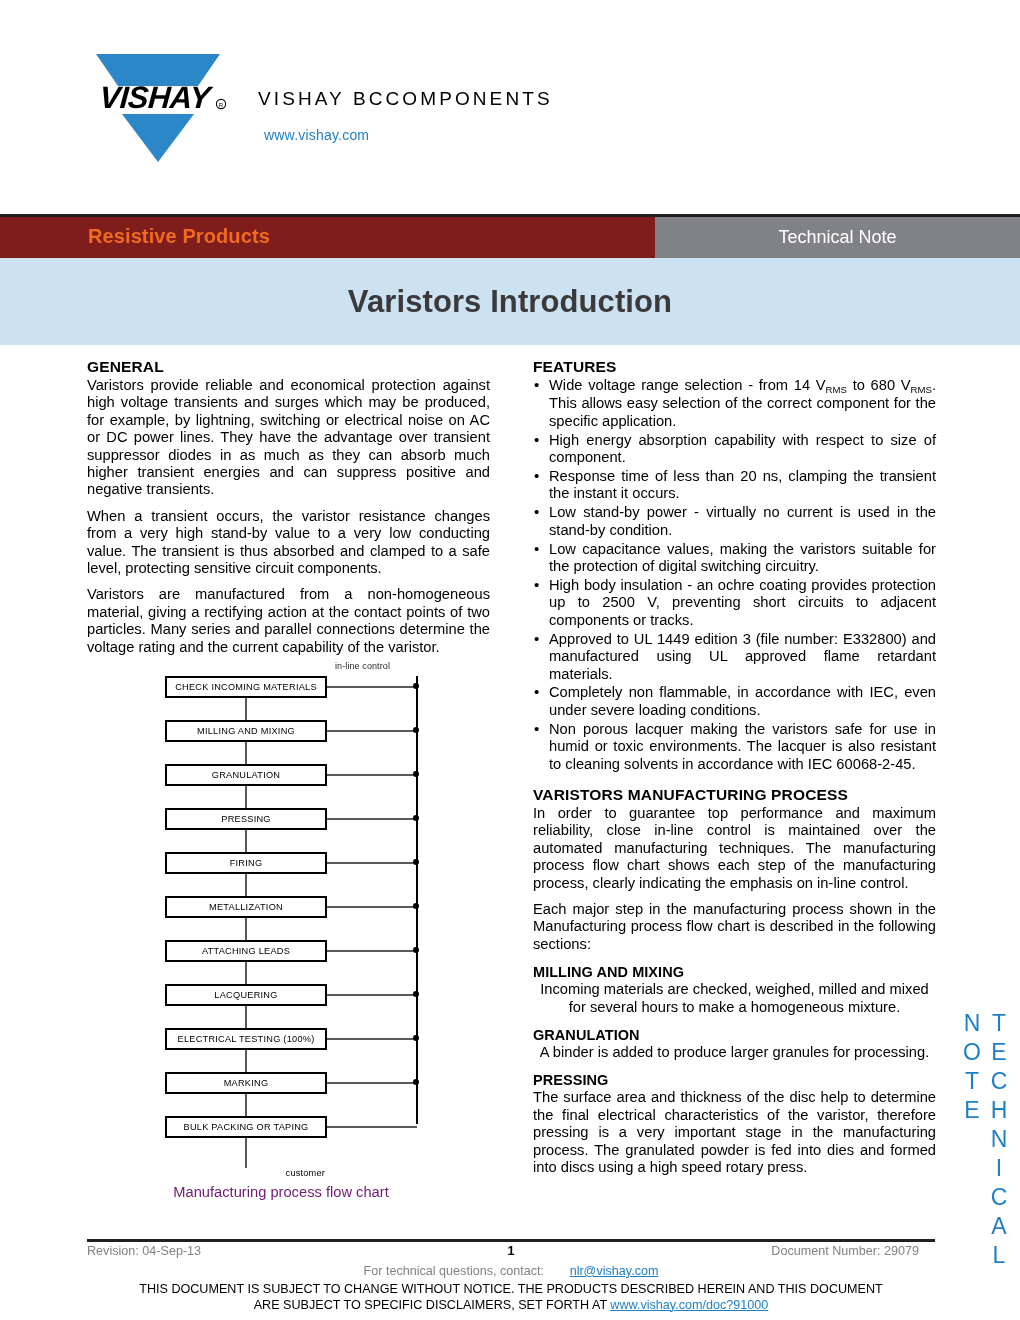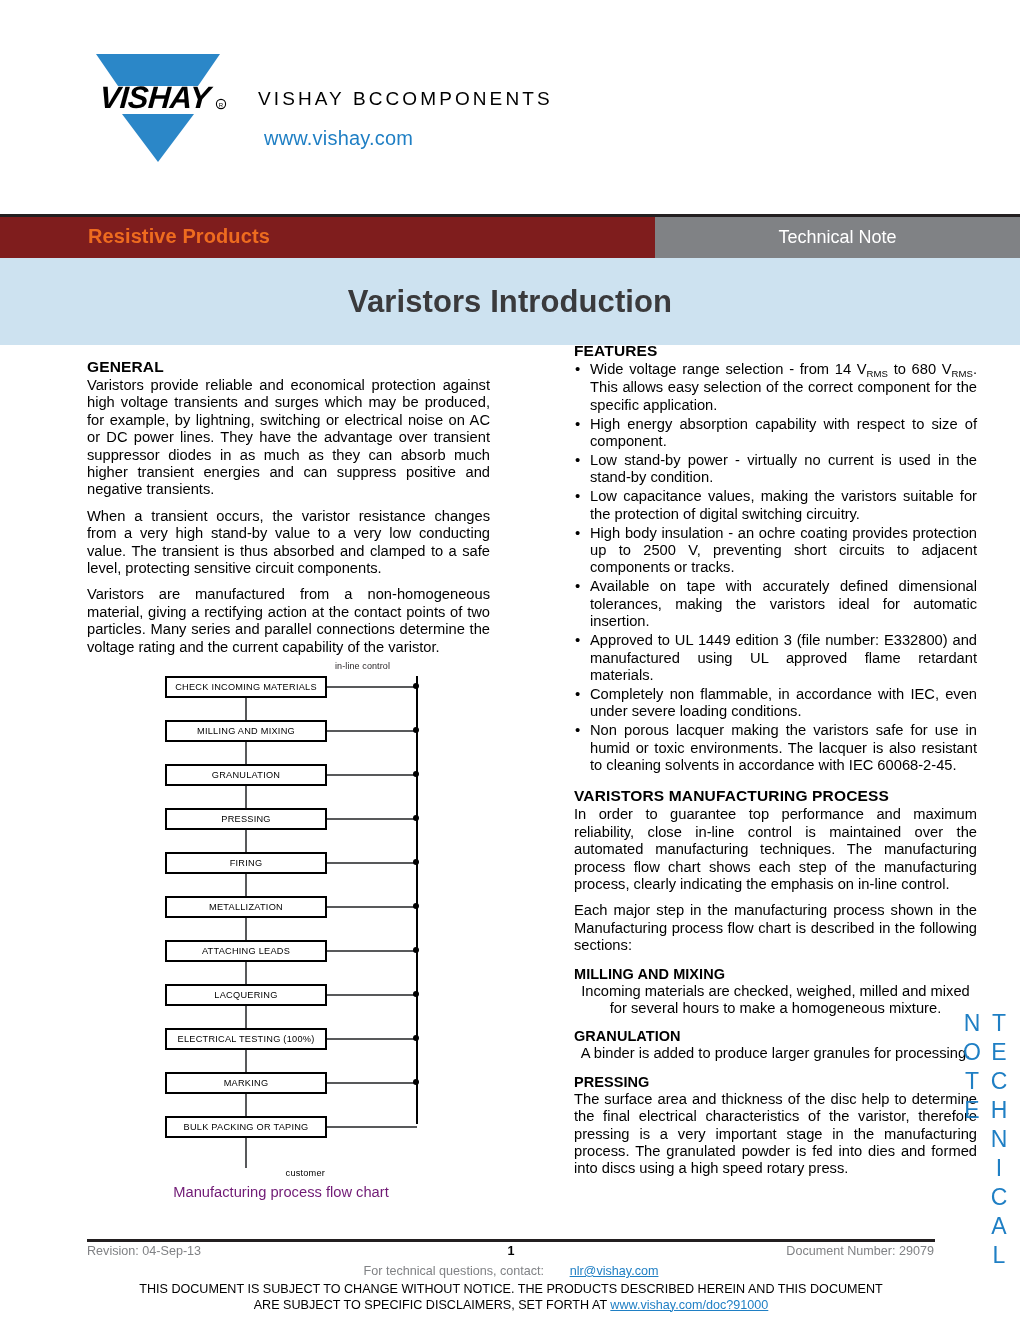--- a/index.html
+++ b/index.html
@@ -21,21 +21,21 @@
     position:absolute; left:78px; top:52px; width:160px; height:112px;
   }
   .logo-wrap svg { display:block; }
 
   .brandline {
     position:absolute; left:258px; top:88px;
     font-size:19px; letter-spacing:3.1px; font-weight:400; color:#000;
   }
   .brandurl {
     position:absolute; left:264px; top:127px;
-    font-size:20px; color:#1f7fc4; letter-spacing:.2px;
+    font-size:14px; color:#1f7fc4; letter-spacing:.2px;
   }
 
   
   .rule-top {
     position:absolute; left:0; top:214px; width:1020px; height:3px; background:#231f20;
   }
   .hdr-row {
     position:absolute; left:0; top:217px; width:1020px; height:41px;
   }
   .hdr-left {
@@ -56,21 +56,21 @@
     position:absolute; left:0; top:258px; width:1020px; height:87px;
     background:#cde2f0;
     display:flex; align-items:center; justify-content:center;
   }
   .title-band h1 {
     margin:0; font-size:31px; font-weight:bold; color:#3a3a3c; letter-spacing:.1px;
   }
 
   
   .col-left  { position:absolute; left:87px;  top:358px; width:403px; }
-  .col-right { position:absolute; left:533px; top:342px; width:403px;margin-left:41px; }
+  .col-right { position:absolute; left:533px; top:358px; width:403px; }
 
   h2.sect {
     margin:0 0 1px 0; font-size:15.5px; font-weight:bold; letter-spacing:.15px;
     font-family:"Liberation Sans", sans-serif;
   }
   h3.sub {
     margin:11px 0 1px 0; font-size:14.5px; font-weight:bold; letter-spacing:.05px;
   }
   p.body {
     margin:0 0 9px 0;
@@ -142,21 +142,21 @@
   .foot-rule {
     position:absolute; left:87px; top:1239px; width:848px; height:2.6px; background:#231f20;
   }
   .foot-row {
     position:absolute; left:87px; top:1244px; width:848px; height:18px;
     font-size:12.6px; color:#808285;
   }
   .foot-rev   { position:absolute; left:0;  top:0; }
   .foot-page  { position:absolute; left:0; top:0; width:848px; text-align:center;
                 color:#000; font-weight:bold; font-size:12.6px; }
-  .foot-doc   { position:absolute; right:1px; top:0; }
+  .foot-doc   { position:absolute; right:16px; top:0; }
   .foot-tech {
     position:absolute; left:87px; top:1264px; width:848px; text-align:center;
     font-size:12.6px; color:#808285;
   }
   .foot-tech a { color:#1f7fc4; text-decoration:underline;padding-left:22px; }
   .foot-disc {
     position:absolute; left:87px; top:1282px; width:848px; text-align:center;
     font-size:12.6px; color:#000; line-height:15.5px;
   }
   .foot-disc a { color:#1f7fc4; text-decoration:underline; }
@@ -251,24 +251,24 @@
   <div class="fc-caption">Manufacturing process flow chart</div>
 </div>
 
 <div class="col-right">
   <h2 class="sect">FEATURES</h2>
   <ul class="feat">
     <li>
       <span>Wide voltage range selection - from 14 V<sub>RMS</sub> to 680 V<sub>RMS</sub>. This allows easy selection of the correct component for the specific application.</span>
     </li>
     <li>High energy absorption capability with respect to size of component.</li>
+    <li>Response time of less than 20 ns, clamping the transient the instant it occurs.</li>
     <li>Low stand-by power - virtually no current is used in the stand-by condition.</li>
     <li>Low capacitance values, making the varistors suitable for the protection of digital switching circuitry.</li>
     <li>High body insulation - an ochre coating provides protection up to 2500 V, preventing short circuits to adjacent components or tracks.</li>
-    <li>Available on tape with accurately defined dimensional tolerances, making the varistors ideal for automatic insertion.</li>
     <li>Approved to UL 1449 edition 3 (file number: E332800) and manufactured using UL approved flame retardant materials.</li>
     <li>Completely non flammable, in accordance with IEC, even under severe loading conditions.</li>
     <li>Non porous lacquer making the varistors safe for use in humid or toxic environments. The lacquer is also resistant to cleaning solvents in accordance with IEC 60068-2-45.</li>
   </ul>
 
   <h2 class="sect" style="margin-top:13px">VARISTORS MANUFACTURING PROCESS</h2>
   <p class="body">In order to guarantee top performance and maximum reliability, close in-line control is maintained over the automated manufacturing techniques. The manufacturing process flow chart shows each step of the manufacturing process, clearly indicating the emphasis on in-line control.</p>
   <p class="body">Each major step in the manufacturing process shown in the Manufacturing process flow chart is described in the following sections:</p>
 
   <h3 class="sub">MILLING AND MIXING</h3>

